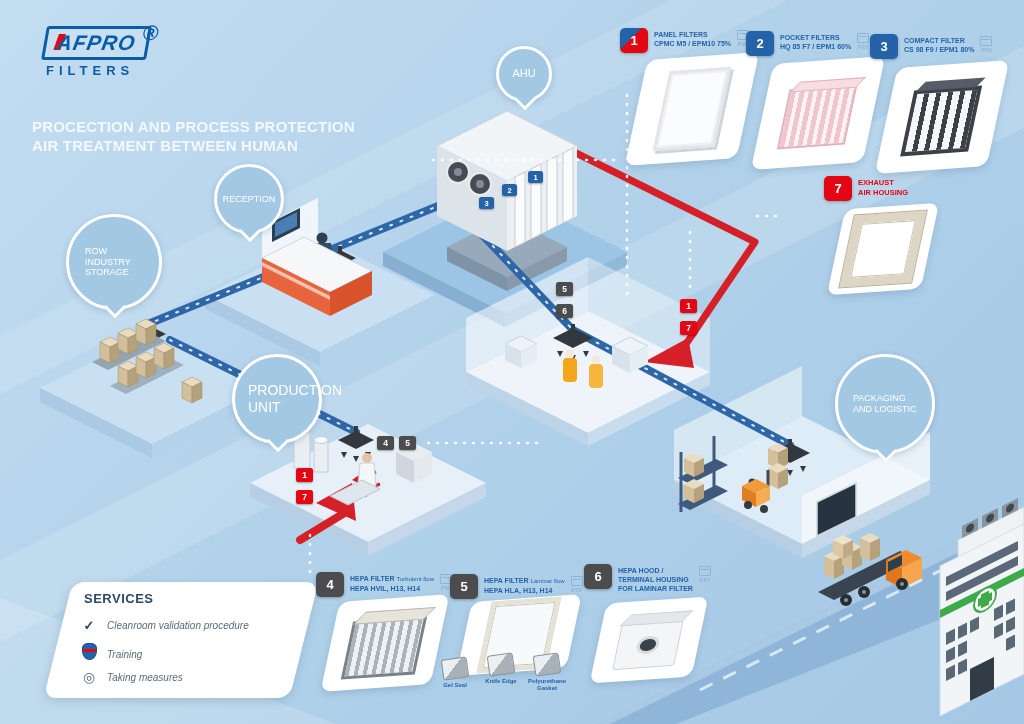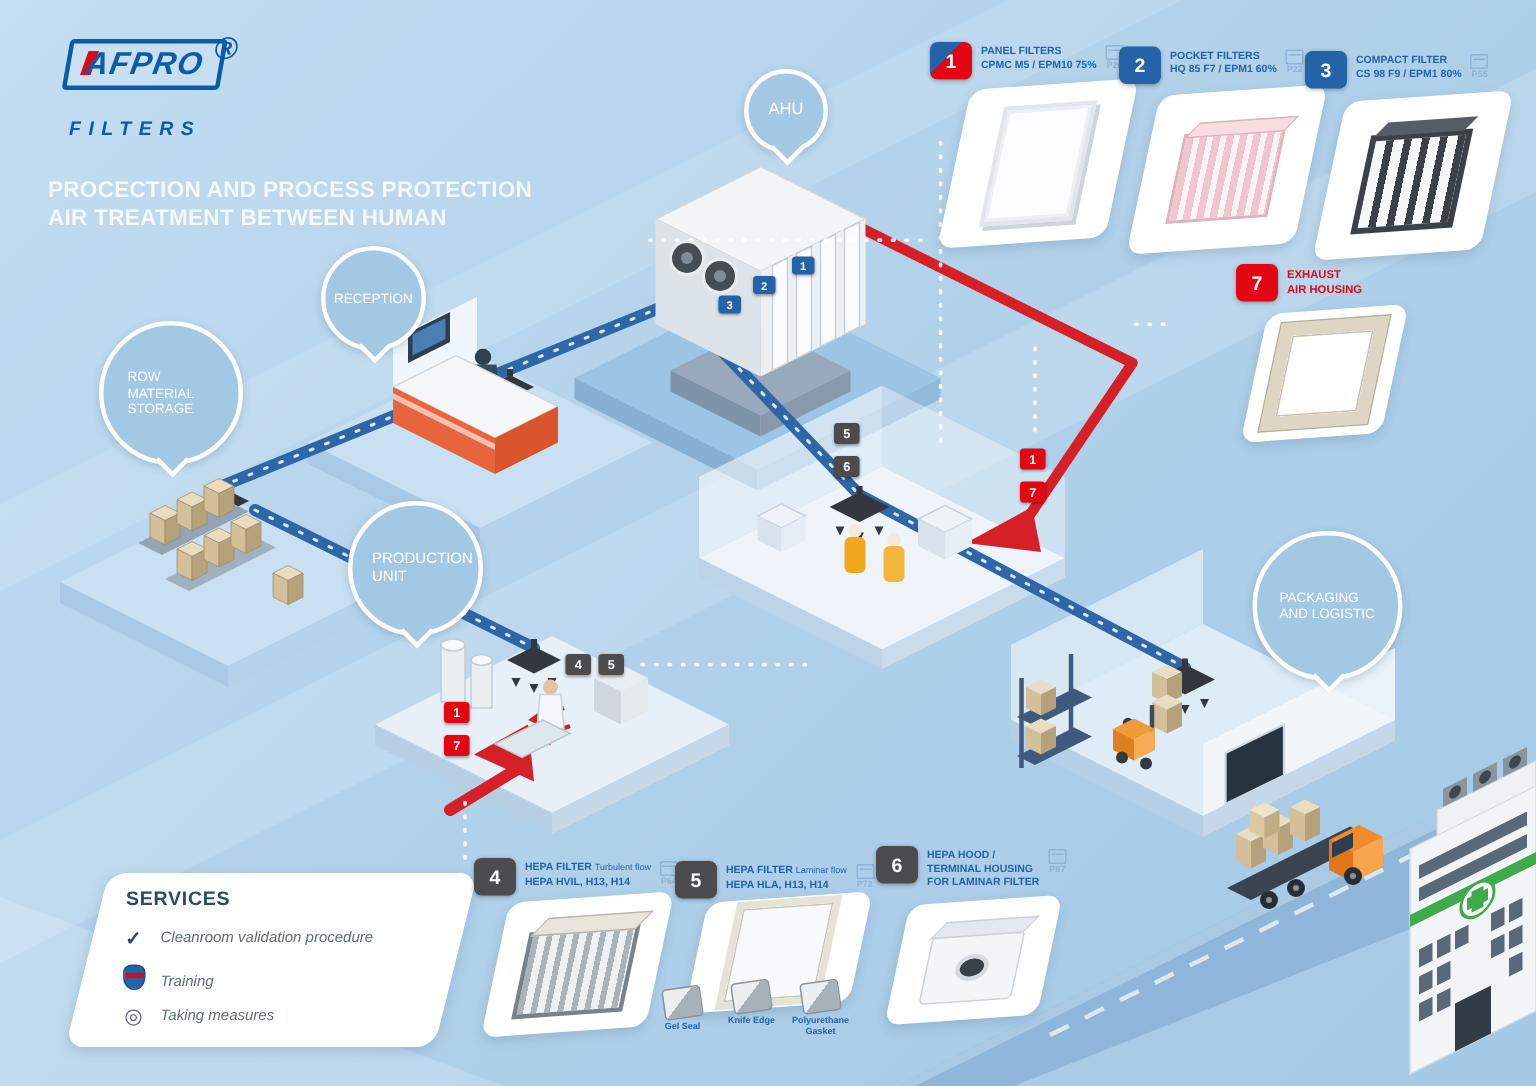--- a/index.html
+++ b/index.html
@@ -10,21 +10,21 @@
 
   
   .logo-wrap{position:absolute;left:44px;top:26px;z-index:4;}
   .logo-box{display:inline-block;border:3.5px solid #0a5ca8;border-radius:3px;
     padding:2px 10px;transform:skewX(-10deg);background:rgba(255,255,255,.12);position:relative;}
   .logo-box span{display:inline-block;transform:skewX(0deg);font-style:italic;font-weight:900;
     font-size:21px;letter-spacing:1px;color:#0a5ca8;}
   .logo-accent{position:absolute;left:9px;top:5px;width:7px;height:16px;background:#e30613;
     transform:skewX(-10deg);z-index:-1;}
   .logo-reg{position:absolute;right:-12px;top:-8px;font-size:8px;color:#0a5ca8;font-weight:700;}
-  .logo-sub{font-style:italic;font-weight:800;font-size:13px;letter-spacing:5px;color:#0a5ca8;margin-top:18px;padding-left:2px;}
+  .logo-sub{font-weight:800;font-size:13px;letter-spacing:5px;color:#0a5ca8;margin-top:3px;padding-left:2px;}
   .title{position:absolute;left:30px;top:84px;z-index:4;font-size:26px;font-weight:800;color:#e30613;letter-spacing:.2px;}
   .subtitle{position:absolute;left:32px;top:117px;z-index:4;font-size:15px;font-weight:700;
     color:rgba(255,255,255,.82);line-height:19px;letter-spacing:.2px;}
 
   
   .bubble{position:absolute;border-radius:50%;background:#a3c8e4;border:3px solid #fff;
     color:#fff;font-weight:400;display:flex;align-items:center;justify-content:center;
     text-align:left;z-index:3;line-height:1.2;box-shadow:0 2px 6px rgba(60,95,130,.25);}
   .bubble::after{content:"";position:absolute;bottom:-8px;left:50%;margin-left:-7px;width:13px;height:13px;
     background:#a3c8e4;border-right:3px solid #fff;border-bottom:3px solid #fff;transform:rotate(45deg);}
@@ -427,23 +427,23 @@
     <div>AIR TREATMENT BETWEEN HUMAN</div>
   </div>
 
   <div class="bubble" style="left:496px;top:46px;width:50px;height:50px;font-size:11px;">
       <span>AHU</span>
     </div>
   <div class="bubble" style="left:214px;top:164px;width:64px;height:64px;font-size:9px;">
       <span>RECEPTION</span>
     </div>
   <div class="bubble" style="left:66px;top:214px;width:82px;height:82px;font-size:9px;padding:4px;">
-      <span style="width:58px;">ROW MATERIAL STORAGE</span>
-    </div>
-  <div class="bubble" style="left:232px;top:334px;width:76px;height:76px;font-size:10px;padding:4px;">
+      <span style="width:58px;">ROW INDUSTRY STORAGE</span>
+    </div>
+  <div class="bubble" style="left:232px;top:354px;width:76px;height:76px;font-size:14px;padding:4px;">
       <span style="width:58px;">PRODUCTION UNIT</span>
     </div>
   <div class="bubble" style="left:835px;top:354px;width:86px;height:86px;font-size:9px;padding:4px;">
       <span style="width:64px;">PACKAGING AND LOGISTIC</span>
     </div>
 
   <div class="callout" style="left:620px;top:28px;">
     <div class="chip split">1</div>
     <div class="c-label">
       <div>PANEL FILTERS</div>

